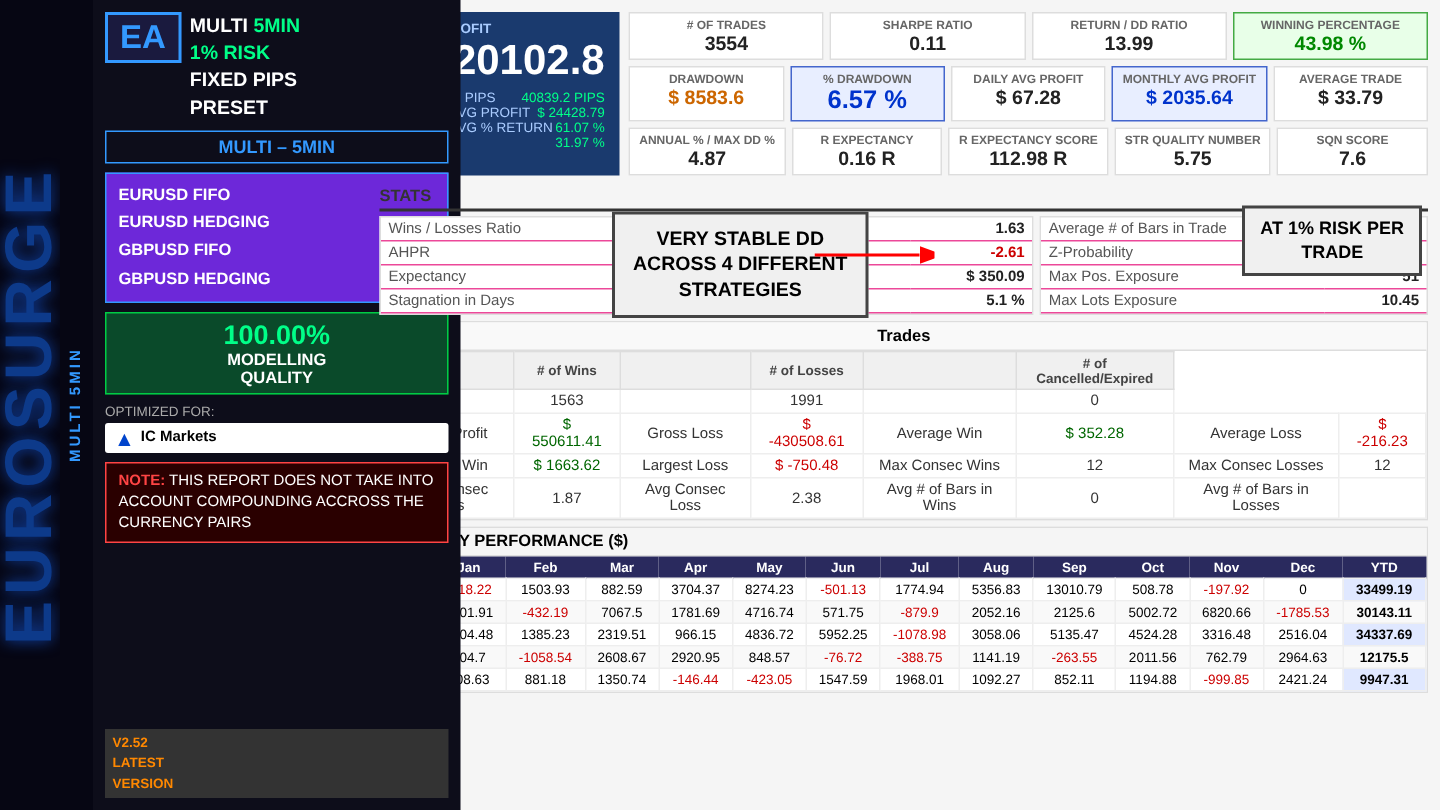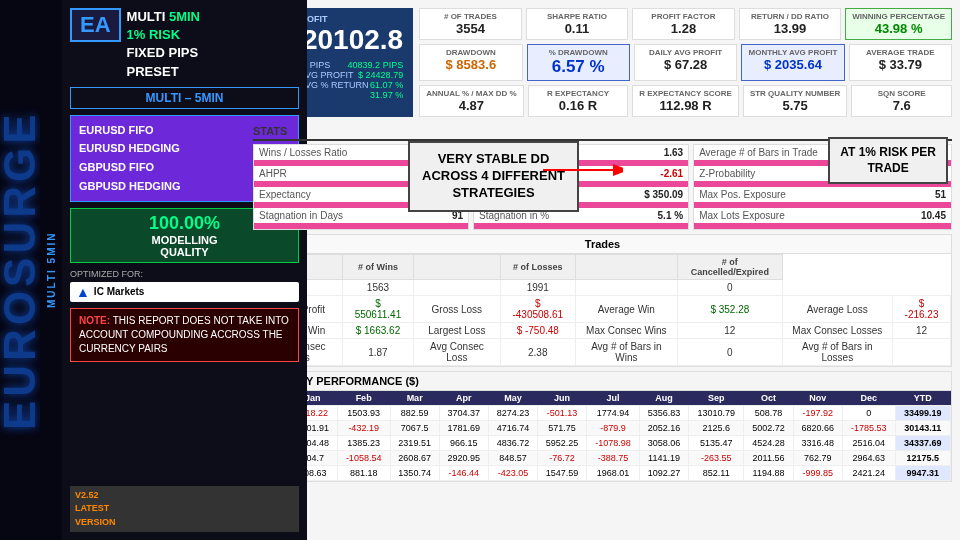--- a/index.html
+++ b/index.html
@@ -227,21 +227,21 @@
     .stats-grid {
       display: flex;
       gap: 4px;
     }
     .stats-table {
       width: 100%;
       border-collapse: collapse;
       font-size: 10px;
     }
     .stats-table tr {
-      border-bottom: 6px solid #ec4899;
+      border-bottom: 1px solid #ec4899;
     }
     .stats-table td {
       padding: 2px 5px;
     }
     .stats-table td:first-child { color: #555; }
     .stats-table td:not(:first-child) { text-align: right; font-weight: 700; color: #222; }
     .stats-table td.negative { color: #cc0000; }
 
     
     .trades-section {
@@ -434,24 +434,20 @@
     <div class="stat-group">
 
       <div class="stat-row">
         <div class="stat-cell">
           <div class="sc-label"># OF TRADES</div>
           <div class="sc-value">3554</div>
         </div>
         <div class="stat-cell">
           <div class="sc-label">SHARPE RATIO</div>
           <div class="sc-value">0.11</div>
-        </div>
-        <div class="stat-cell">
-          <div class="sc-label">PROFIT FACTOR</div>
-          <div class="sc-value">1.28</div>
         </div>
         <div class="stat-cell">
           <div class="sc-label">RETURN / DD RATIO</div>
           <div class="sc-value">13.99</div>
         </div>
         <div class="stat-cell highlight-green">
           <div class="sc-label">WINNING PERCENTAGE</div>
           <div class="sc-value green">43.98 %</div>
         </div>
       </div>

